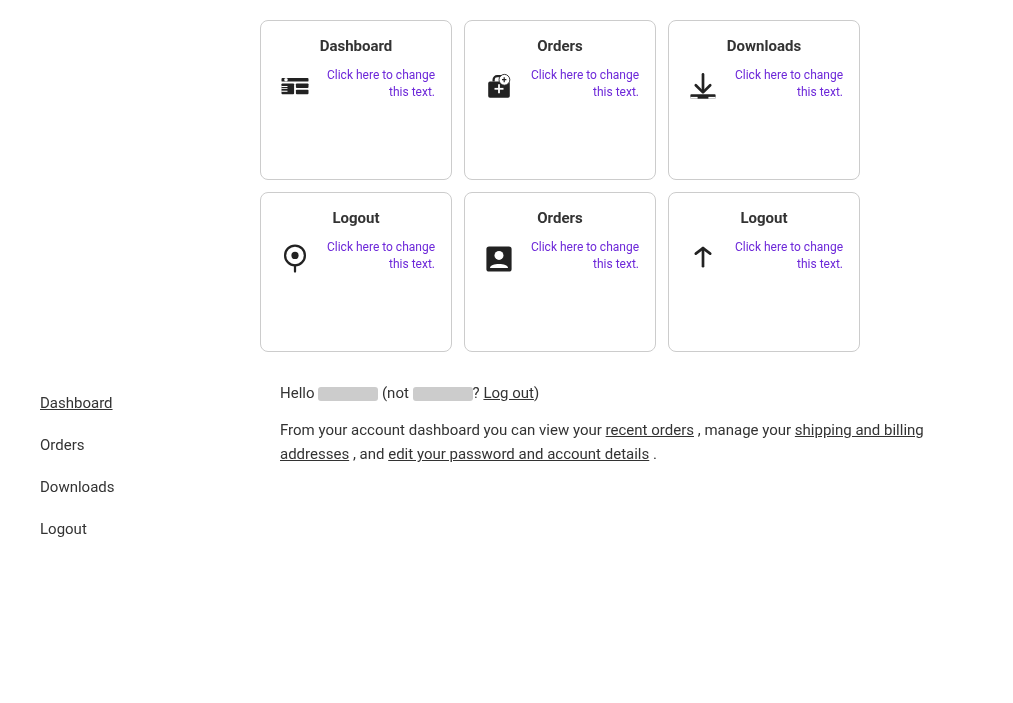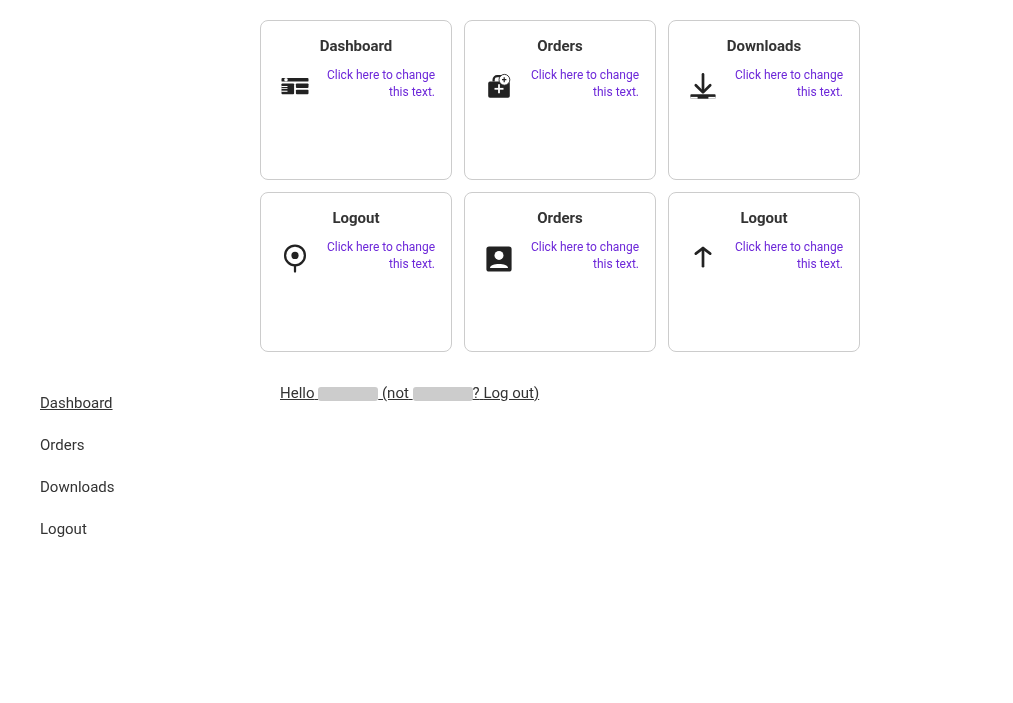--- a/index.html
+++ b/index.html
@@ -89,21 +89,20 @@
 
     .sidebar-nav a.active {
       text-decoration: underline;
       font-weight: 400;
     }
 
     
     .main-content {
       flex: 1;
       padding-top: 2px;
-      text-decoration: underline;
     }
 
     .main-content .hello-text {
       margin-bottom: 16px;
       font-size: 15px;
     }
 
     .main-content .hello-text a {
       color: #333;
       text-decoration: underline;
@@ -225,16 +224,25 @@
       </nav>
 
     <div class="main-content">
       <p class="hello-text">
         <span>Hello</span>
         <span class="redacted"></span>
         <span>(not</span>
         <span class="redacted"></span><span>?</span>
         <a href="#">Log out</a><span>)</span>
       </p>
+      <p class="dashboard-desc">
+        <span>From your account dashboard you can view your</span>
+        <a href="#">recent orders</a>
+        <span>, manage your</span>
+        <a href="#">shipping and billing addresses</a>
+        <span>, and</span>
+        <a href="#">edit your password and account details</a>
+        <span>.</span>
+      </p>
     </div>
 
   </div>
 </div>
 
 </body></html>

